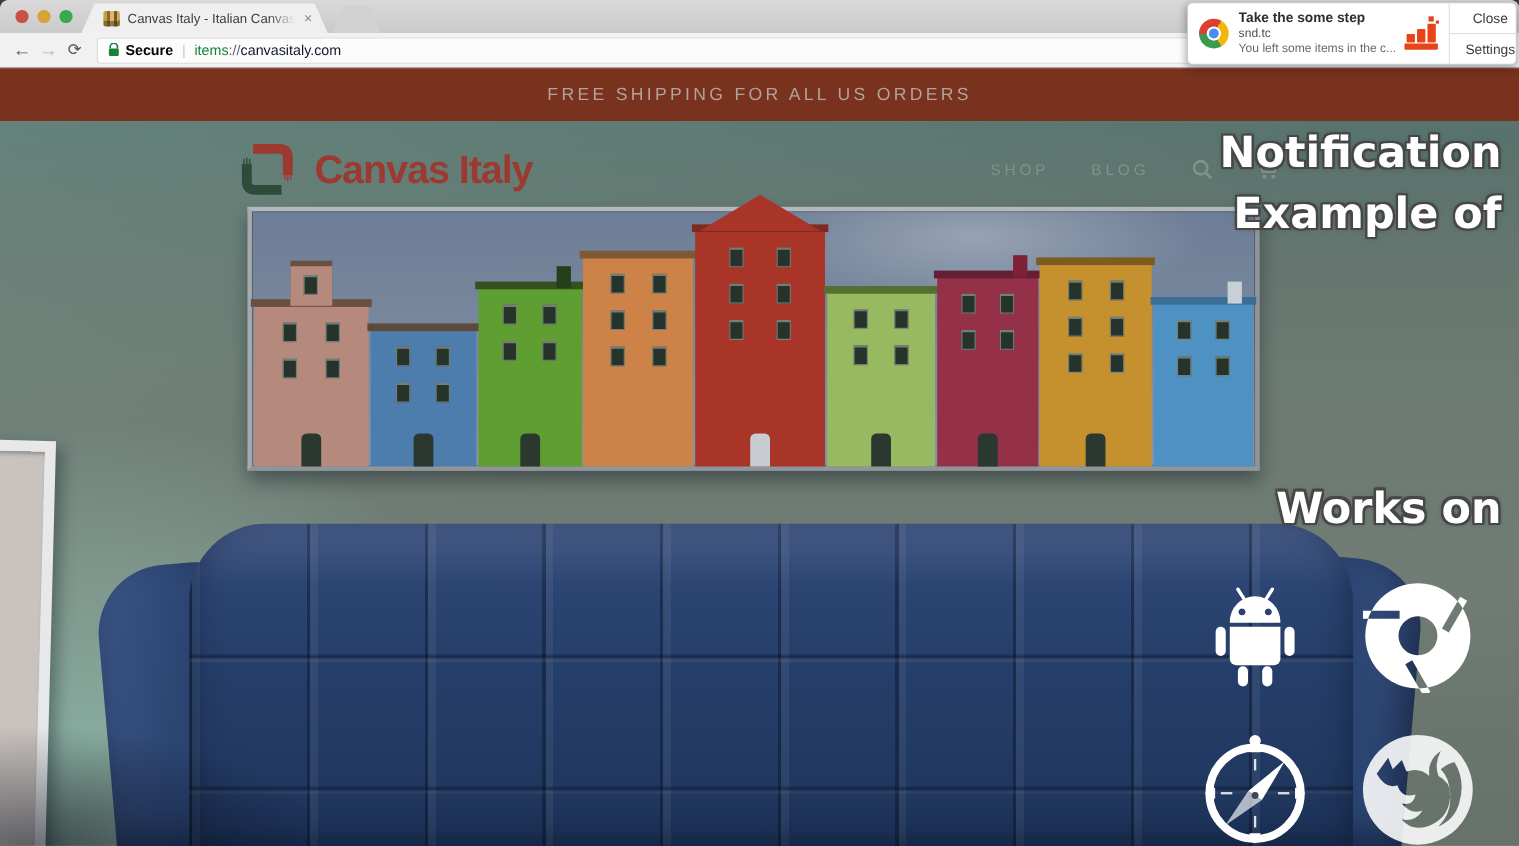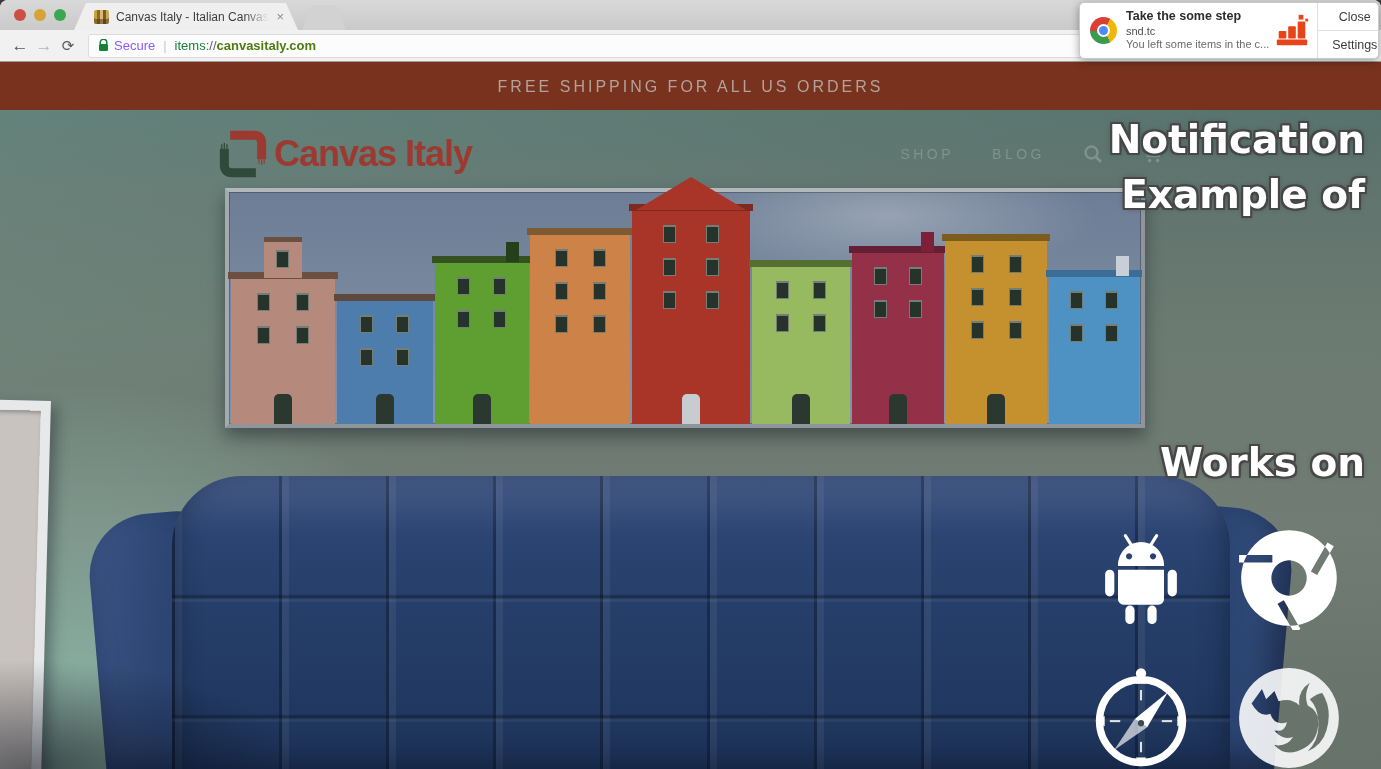--- a/index.html
+++ b/index.html
@@ -28,25 +28,25 @@
   .tab-stub { position:absolute; left:302px; top:5px; width:44px; height:25px; background:#d2d2d2;
          clip-path:polygon(10px 0, 34px 0, 44px 100%, 0 100%); border-radius:2px; }
   .toolbar { position:absolute; top:30px; left:0; right:0; height:32px; background:#f1f1f1;
          border-bottom:1px solid #9d9d9d; display:flex; align-items:center; padding:0 8px; }
   .navbtn { width:24px; text-align:center; font-size:17px; color:#565656; line-height:1; }
   .navbtn.disabled { color:#b4b4b4; }
   .reload { font-size:15px; }
   .omnibox { flex:1; height:24px; margin-left:8px; background:#fcfcfc; border:1px solid #dcdcdc;
          border-radius:3px; display:flex; align-items:center; padding:0 9px; font-size:13px; }
   .lock-icon { margin-right:5px; display:inline-flex; }
-  .secure-label { color:#8b5cf6; font-weight:normal; }
+  .secure-label { color:#000000; font-weight:bold; }
   .chip-divider { color:#c8c8c8; margin:0 8px; font-weight:normal; }
   .url-scheme { color:#188038; }
   .url-sep { color:#5f6368; }
-  .url-host { color:#4d7c0f; font-weight:bold; }
+  .url-host { color:#0f172a; font-weight:normal; }
 
   
   .notification { position:absolute; top:2px; right:2px; width:300px; height:57px; background:#fff;
          border:1px solid #c9c9c9; border-radius:5px; box-shadow:0 2px 8px rgba(0,0,0,.35);
          display:flex; z-index:50; overflow:hidden; }
   .notif-main { flex:1; display:flex; align-items:center; padding:6px 6px 6px 10px; }
   .chrome-logo-sm { width:27px; height:27px; border-radius:50%; flex:0 0 auto;
          background:conic-gradient(from 30deg,#f1b60a 0 120deg,#3a9a4e 0 240deg,#d94033 0 360deg);
          position:relative; }
   .chrome-logo-sm::before { content:""; position:absolute; inset:7px; border-radius:50%;
@@ -71,21 +71,21 @@
   
   .hero { position:absolute; top:110px; left:0; right:0; bottom:0; overflow:hidden;
          background:
            radial-gradient(ellipse 560px 420px at 6% 86%, rgba(168,216,198,.85), rgba(168,216,198,0) 70%),
            linear-gradient(160deg, rgba(148,196,180,.25) 0%, rgba(148,196,180,0) 45%),
            linear-gradient(#5e7b75 0px, #6b8079 90px, #78897f 220px, #828f85 420px, #79867c 100%); }
   .hero-dim { position:absolute; inset:0; background:linear-gradient(rgba(0,0,0,.08), rgba(5,8,14,.16) 85%); }
 
   .site-header { position:absolute; top:0; left:0; right:0; height:90px; }
   .logo { position:absolute; left:216px; top:16px; display:flex; align-items:center; }
-  .logo-text { font-size:36px; font-weight:bold; color:#9c3a31; letter-spacing:-1px; margin-left:4px; }
+  .logo-text { font-size:36px; font-weight:bold; color:#9c3a31; letter-spacing:-1px; margin-left:16px; }
   .main-nav { position:absolute; right:216px; top:34px; display:flex; align-items:center; gap:38px; }
   .nav-item { color:#7f928c; font-size:14px; letter-spacing:3.5px; }
   .nav-icon { display:flex; align-items:center; }
 
   .wall-canvas { position:absolute; left:225px; top:78px; width:920px; height:240px;
          background:
            radial-gradient(ellipse 300px 90px at 72% 10%, rgba(255,255,255,.28), transparent 70%),
            linear-gradient(#6d7d95 0%, #7a8aa0 55%, #8694a7 100%);
          border:4px solid #8f959b; border-top-color:#b2b7bc; border-left-color:#a5aaaf;
          box-shadow:0 9px 16px rgba(10,15,25,.4), inset 0 0 0 1px rgba(0,0,0,.25); }

